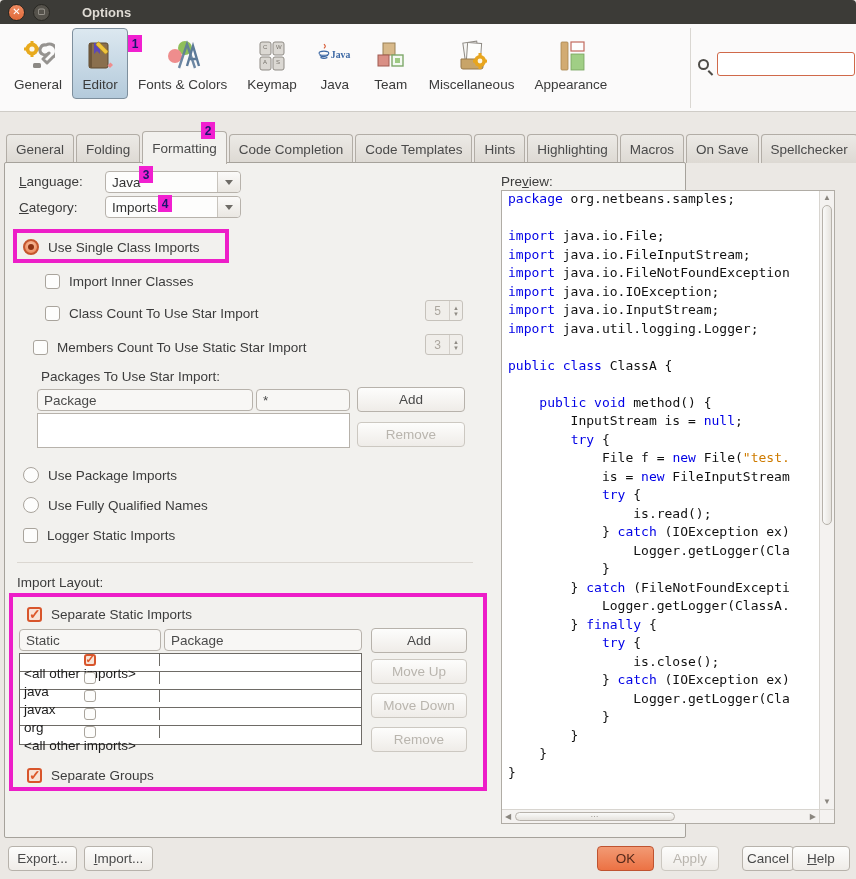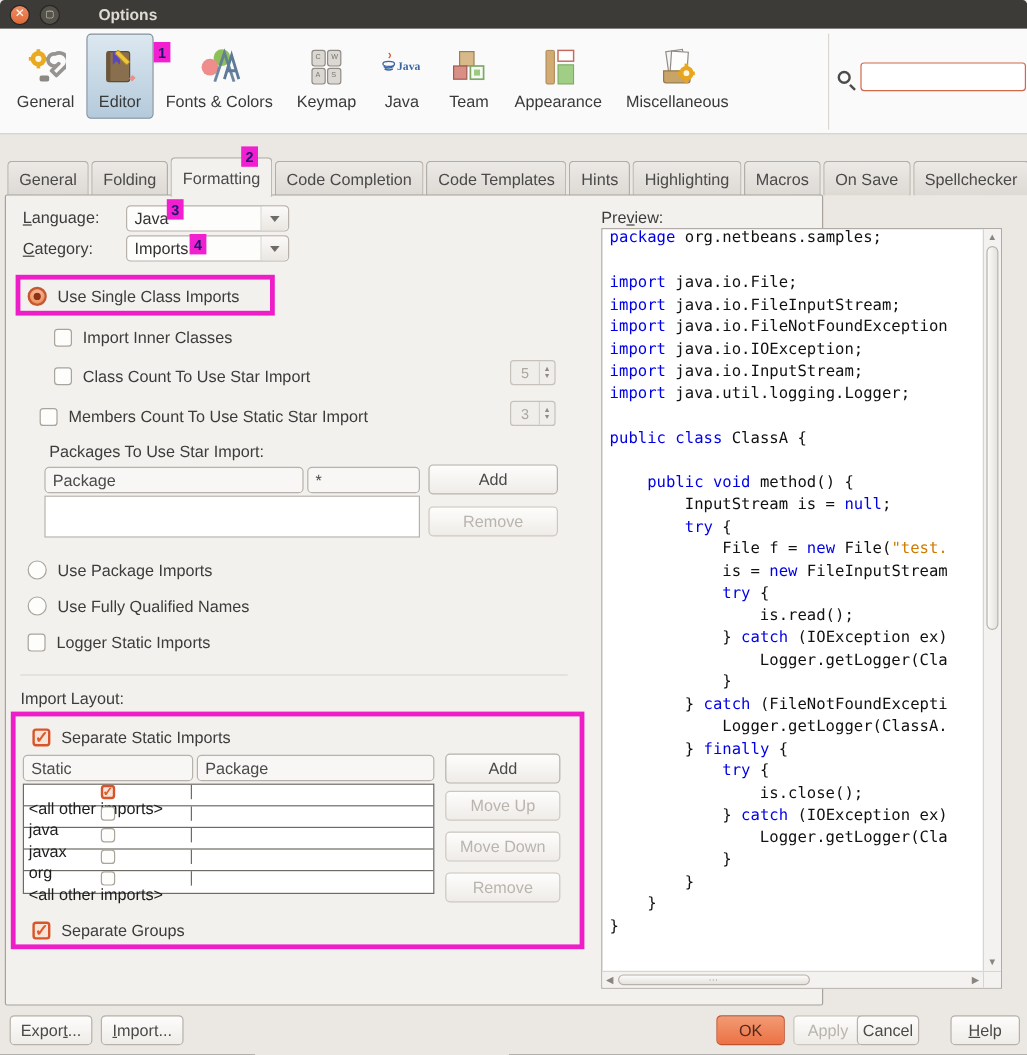--- a/index.html
+++ b/index.html
@@ -218,43 +218,43 @@
               <rect x="9" y="4" width="12" height="12" fill="#d8b98a" stroke="#9a8055" stroke-width="1"></rect>
               <rect x="4" y="16" width="11" height="11" fill="#d98f85" stroke="#a05a50" stroke-width="1"></rect>
               <rect x="18" y="16" width="11" height="11" fill="#f4f9f2" stroke="#7ea86a" stroke-width="1.4"></rect>
               <rect x="21" y="19" width="5" height="5" fill="#9ec983"></rect>
             </svg>
         </div>
         <div class="tlabel">Team</div>
       </div>
       <div class="tb-item">
         <div class="ticon">
-          <svg width="34" height="34" viewBox="0 0 34 34">
-              <rect x="7" y="3" width="7" height="28" rx="1" fill="#d2ab72" stroke="#a8854e" stroke-width="0.8"></rect>
-              <rect x="17" y="3" width="13" height="9" fill="#fdfdfd" stroke="#c26a5e" stroke-width="1.2"></rect>
-              <rect x="17" y="15" width="13" height="16" fill="#a0ce85" stroke="#77a35c" stroke-width="0.8"></rect>
-            </svg>
-        </div>
-        <div class="tlabel">Appearance</div>
-      </div>
-      <div class="tb-item">
-        <div class="ticon">
           <svg width="36" height="34" viewBox="0 0 36 34">
               <rect x="10" y="3" width="14" height="18" fill="#f6f5f3" stroke="#8f8b85" stroke-width="1" transform="rotate(-8 17 12)"></rect>
               <rect x="13" y="4" width="14" height="18" fill="#fdfdfc" stroke="#8f8b85" stroke-width="1" transform="rotate(4 20 13)"></rect>
               <path d="M7 20 h22 v8 a2 2 0 0 1 -2 2 h-18 a2 2 0 0 1 -2 -2 z" fill="#c8a468" stroke="#97794a" stroke-width="1"></path>
               <circle cx="26" cy="22" r="6" fill="#e8a51e"></circle>
               <circle cx="26" cy="22" r="2.4" fill="#fdf6e4"></circle>
               <rect x="19" y="20.6" width="3" height="3" fill="#e8a51e"></rect>
               <rect x="30" y="20.6" width="3" height="3" fill="#e8a51e"></rect>
               <rect x="24.5" y="14" width="3" height="3" fill="#e8a51e"></rect>
               <rect x="24.5" y="27" width="3" height="3" fill="#e8a51e"></rect>
             </svg>
         </div>
         <div class="tlabel">Miscellaneous</div>
+      </div>
+      <div class="tb-item">
+        <div class="ticon">
+          <svg width="34" height="34" viewBox="0 0 34 34">
+              <rect x="7" y="3" width="7" height="28" rx="1" fill="#d2ab72" stroke="#a8854e" stroke-width="0.8"></rect>
+              <rect x="17" y="3" width="13" height="9" fill="#fdfdfd" stroke="#c26a5e" stroke-width="1.2"></rect>
+              <rect x="17" y="15" width="13" height="16" fill="#a0ce85" stroke="#77a35c" stroke-width="0.8"></rect>
+            </svg>
+        </div>
+        <div class="tlabel">Appearance</div>
       </div>
     </div>
     <div class="tb-sep"></div>
     <div class="search-wrap">
       <div class="mag"></div>
       <input class="search-input" value="" style="">
     </div>
   </div>
 
   <div class="abs tabs">
@@ -452,16 +452,16 @@
 
   <div class="abs badge" style="left:128px; top:35px;">1</div>
   <div class="abs badge" style="left:201px; top:122px;">2</div>
   <div class="abs badge" style="left:139px; top:166px;">3</div>
   <div class="abs badge" style="left:158px; top:195px;">4</div>
 
   <div class="abs btn footer-btn" style="left:8px; width:69px;">Expor<u>t</u>...</div>
   <div class="abs btn footer-btn" style="left:84px; width:69px;"><u>I</u>mport...</div>
   <div class="abs btn footer-btn primary" style="left:597px; width:57px;">OK</div>
   <div class="abs btn footer-btn disabled" style="left:661px; width:58px;">Apply</div>
-  <div class="abs btn footer-btn" style="left:714px; width:52px;">Cancel</div>
+  <div class="abs btn footer-btn" style="left:742px; width:52px;">Cancel</div>
   <div class="abs btn footer-btn" style="left:792px; width:58px;"><u>H</u>elp</div>
 
 </div>
 
 </body></html>

